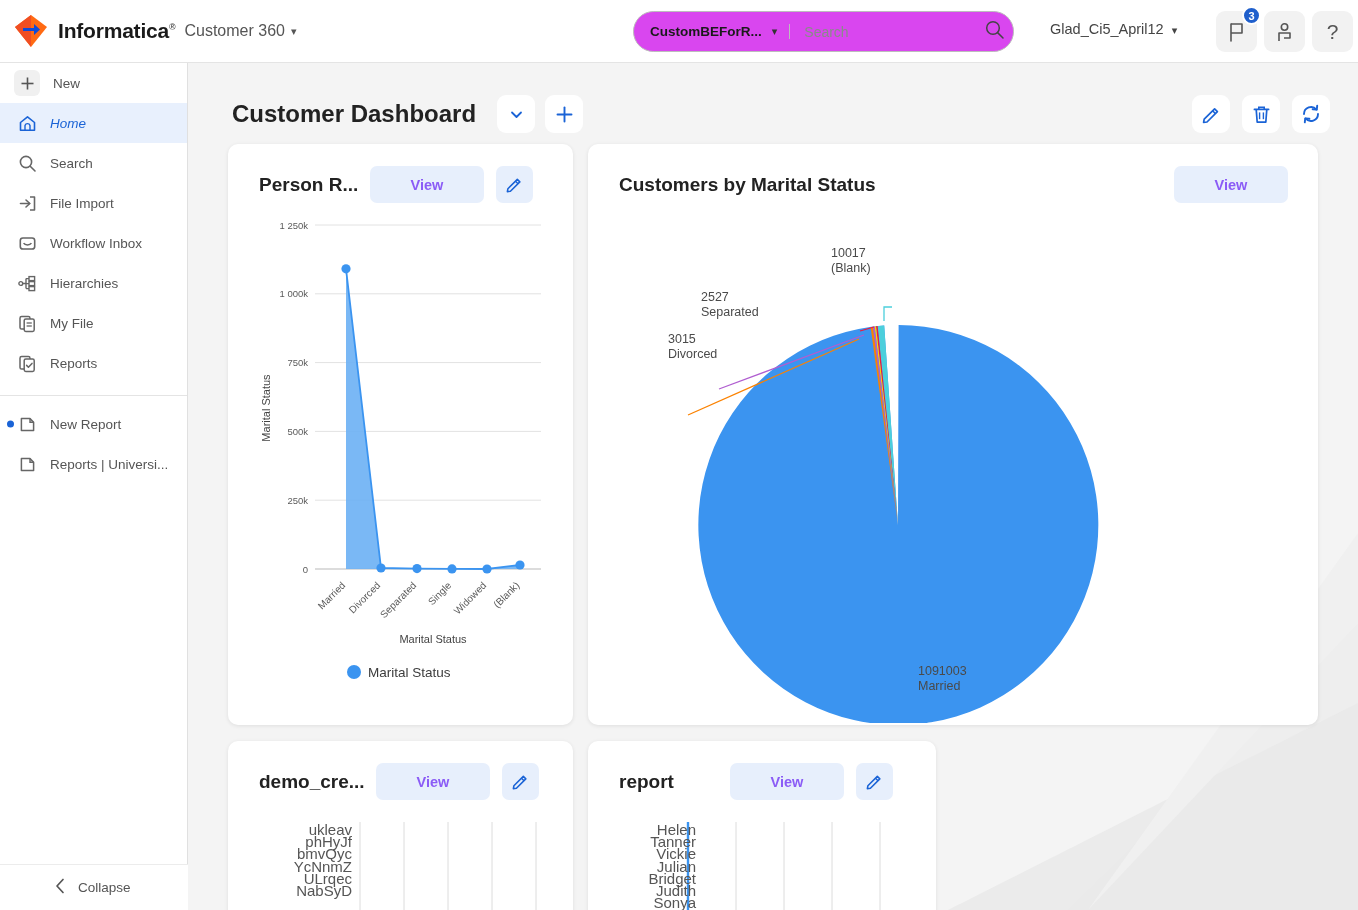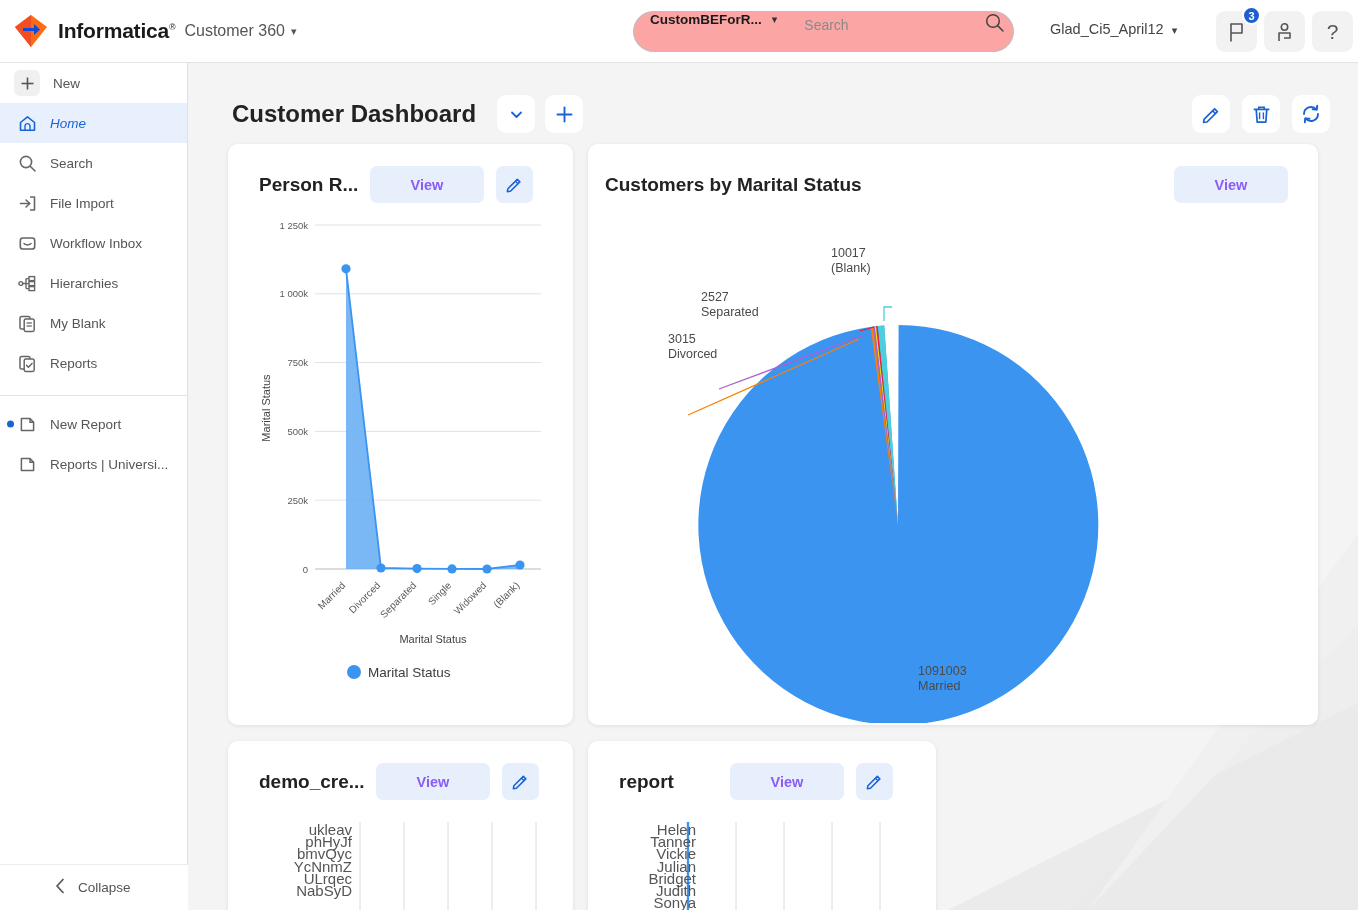--- a/index.html
+++ b/index.html
@@ -28,24 +28,24 @@
     margin-left: 10px; letter-spacing: -.2px;
   }
   .brand-tm { font-size: 9px; vertical-align: super; color: #555; }
   .brand-sub {
     font-size: 16px; color: #555; margin-left: 9px; font-weight: normal; text-align: right;
   }
   .brand-caret { margin-left: 6px; color: #555; font-size: 11px; }
 
   .hdr-center {
     position: absolute; left: 633px; top: 11px;
-    display: flex; align-items: flex-start;
+    display: flex; align-items: center;
     height: 41px;
     border: 1px solid #bdbdbd; border-radius: 21px;
-    background: #fca5a5; overflow: hidden;
+    background: #d946ef; overflow: hidden;
   }
   .be-select {
     display: flex; align-items: center; gap: 10px;
     padding: 0 12px 0 16px;
     border-right: 1px solid #bdbdbd;
     font-size: 13.5px; font-weight: bold; color: #1a1a1a;
     white-space: nowrap; cursor: pointer;
   }
   .be-caret { font-size: 11px; color: #333; font-weight: normal; }
   .search-wrap { display: flex; align-items: center; width: 223px; padding: 0 12px 0 14px; }
@@ -155,21 +155,21 @@
     display: flex; align-items: center; justify-content: center; cursor: pointer;
   }
 
   
   #card-person { left: 40px; top: 81px; width: 345px; height: 581px; }
   #card-person .card-head { padding-left: 31px; gap: 12px; }
   #card-person .card-title { width: 99px; }
 
   
   #card-pie { left: 400px; top: 81px; width: 730px; height: 581px; }
-  #card-pie .card-head { padding-left: 17px; }
+  #card-pie .card-head { padding-left: 31px; }
   #card-pie .view-btn { margin-left: auto; margin-right: 6px; }
 
   
   #card-demo { left: 40px; top: 678px; width: 345px; height: 232px; }
   #card-report { left: 400px; top: 678px; width: 348px; height: 232px; }
   #card-demo .card-head, #card-report .card-head { gap: 12px; }
   #card-demo .card-title { width: 105px; }
 
   .mini-table { position: relative; margin-top: 22px; height: 120px; }
   .mini-col-lines { position: absolute; inset: 0; }
@@ -320,21 +320,21 @@
 
   <div class="side-item">
     <span class="ico">
       <svg width="19" height="19" viewBox="0 0 19 19">
         <rect x="2" y="2.6" width="10" height="12.4" rx="1.6" fill="none" stroke="#666" stroke-width="1.5"></rect>
         <rect x="6.2" y="5" width="10" height="12.4" rx="1.6" fill="#fff" stroke="#666" stroke-width="1.5"></rect>
         <line x1="8.6" y1="9" x2="13.8" y2="9" stroke="#666" stroke-width="1.3"></line>
         <line x1="8.6" y1="12" x2="13.8" y2="12" stroke="#666" stroke-width="1.3"></line>
       </svg>
     </span>
-    <span class="lbl">My Blank</span>
+    <span class="lbl">My File</span>
   </div>
 
   <div class="side-item">
     <span class="ico">
       <svg width="19" height="19" viewBox="0 0 19 19">
         <rect x="2" y="2.6" width="10" height="12.4" rx="1.6" fill="none" stroke="#666" stroke-width="1.5"></rect>
         <rect x="6.2" y="5" width="10" height="12.4" rx="1.6" fill="#fff" stroke="#666" stroke-width="1.5"></rect>
         <polyline points="8.6,11.4 10.4,13.2 14,9.4" fill="none" stroke="#666" stroke-width="1.5" stroke-linecap="round" stroke-linejoin="round"></polyline>
       </svg>
     </span>

